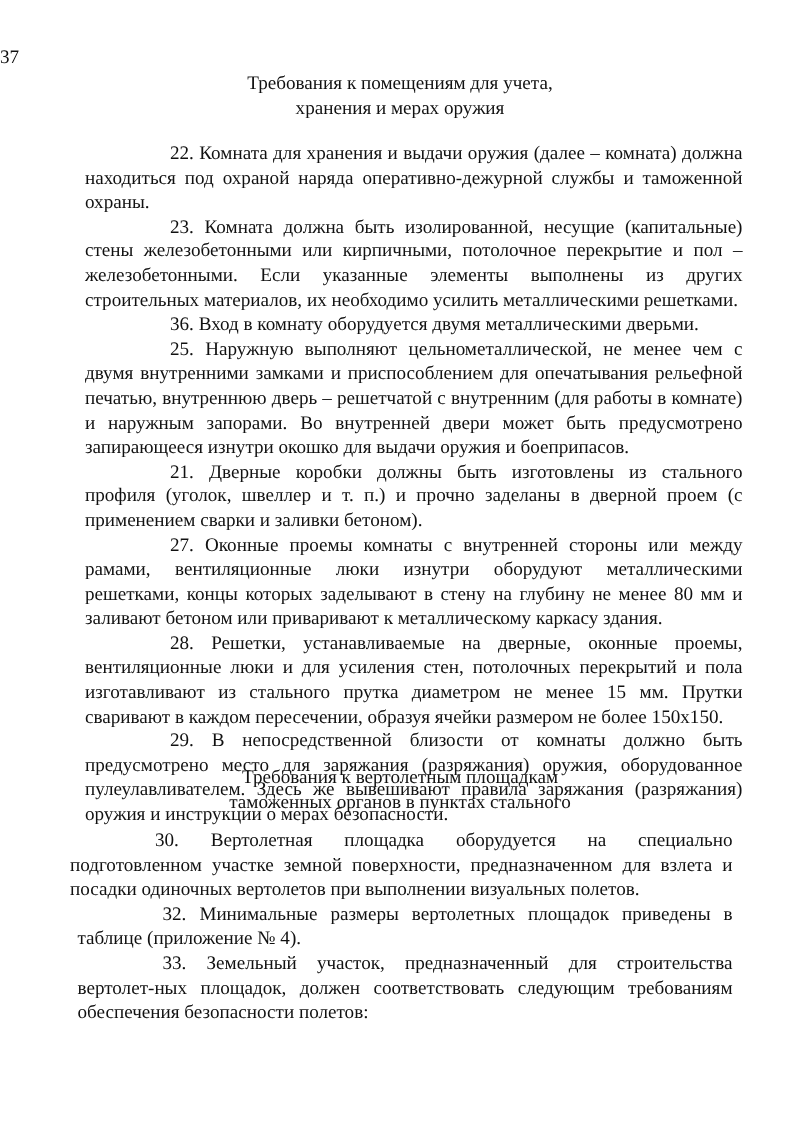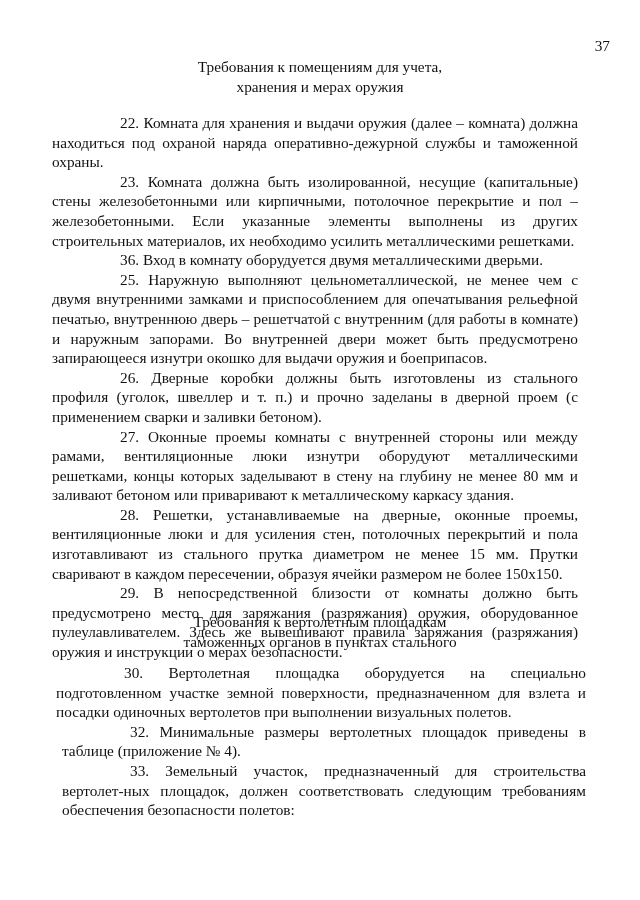--- a/index.html
+++ b/index.html
@@ -2,47 +2,47 @@
 <html><head>
 <meta charset="utf-8">
 <style>
   html, body { margin: 0; padding: 0; background: #ffffff; }
   body { width: 640px; height: 900px; position: relative; overflow: hidden; }
   .page {
     position: absolute; left: 0; top: 0; width: 640px; height: 900px;
     font-family: "Liberation Serif", "DejaVu Serif", serif;
     color: #111111; font-size: 15.3px; line-height: 19.6px;
   }
-  .pagenum { position: absolute; top: 36px; left: 0; width: 610px; text-align: right; font-size: 15.3px; }
+  .pagenum { position: absolute; top: 36px; left: 0; width: 610px; text-align: left; font-size: 15.3px; }
   .heading { position: absolute; left: 0; width: 640px; text-align: center; }
   .heading div { text-align: center; }
   .body { position: absolute; }
   .p { text-align: justify; margin: 0; }
   .p1 { text-indent: 68px; }
-  .sec1 { left: 52px; width: 526px; top: 113px; }
+  .sec1 { left: 68px; width: 526px; top: 113px; }
   .sec2 { left: 56px; width: 530px; top: 663px; }
 </style>
 </head>
 <body>
 
 <div class="page">
 
   <div class="pagenum">37</div>
 
   <div class="heading" style="top:57px;">
     <div>Требования к помещениям для учета,</div>
     <div>хранения и мерах оружия</div>
   </div>
 
   <div class="body sec1">
     <p class="p p1">22.  Комната для хранения и выдачи оружия (далее – комната) должна находиться под охраной наряда оперативно-дежурной службы и таможенной охраны.</p>
     <p class="p p1">23. Комната должна быть изолированной, несущие (капитальные) стены железобетонными или кирпичными, потолочное перекрытие и пол – железобетонными. Если указанные элементы выполнены из других строительных материалов, их необходимо усилить металлическими решетками.</p>
     <p class="p p1">36. Вход в комнату оборудуется двумя металлическими дверьми.</p>
     <p class="p p1">25. Наружную выполняют цельнометаллической, не менее чем с двумя внутренними замками и приспособлением для опечатывания рельефной печатью, внутреннюю дверь – решетчатой с внутренним (для работы в комнате) и наружным запорами. Во внутренней двери может быть предусмотрено запирающееся изнутри окошко для выдачи оружия и боеприпасов.</p>
-    <p class="p p1">26. Дверные коробки должны быть изготовлены из стального профиля (уголок, швеллер и т. п.) и прочно заделаны в дверной проем (с применением сварки и заливки бетоном).</p>
+    <p class="p p1">21. Дверные коробки должны быть изготовлены из стального профиля (уголок, швеллер и т. п.) и прочно заделаны в дверной проем (с применением сварки и заливки бетоном).</p>
     <p class="p p1">27. Оконные проемы  комнаты с внутренней стороны или между рамами, вентиляционные люки изнутри оборудуют металлическими решетками, концы которых заделывают в стену на глубину не менее 80 мм и заливают бетоном или приваривают к металлическому каркасу здания.</p>
     <p class="p p1">28. Решетки, устанавливаемые на дверные, оконные проемы, вентиляционные люки и для усиления стен, потолочных перекрытий и пола изготавливают из стального прутка диаметром не менее 15 мм. Прутки сваривают в каждом пересечении, образуя ячейки размером не более 150х150.</p>
     <p class="p p1">29. В непосредственной близости от комнаты должно быть предусмотрено место для заряжания (разряжания) оружия, оборудованное пулеулавливателем. Здесь же вывешивают правила заряжания (разряжания) оружия и инструкции о мерах безопасности.</p>
   </div>
 
   <div class="heading" style="top:612px;">
     <div>Требования к вертолетным площадкам</div>
     <div>таможенных органов в пунктах стального</div>
   </div>
 

